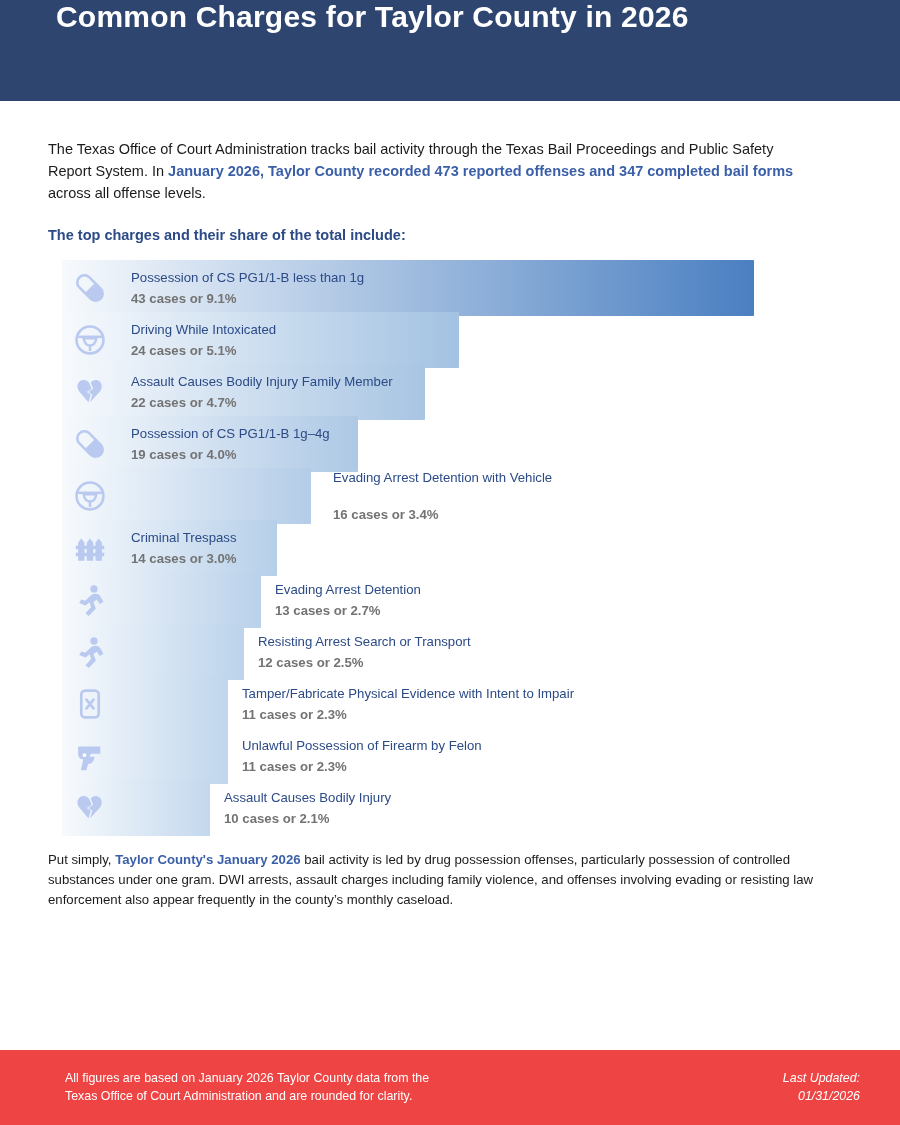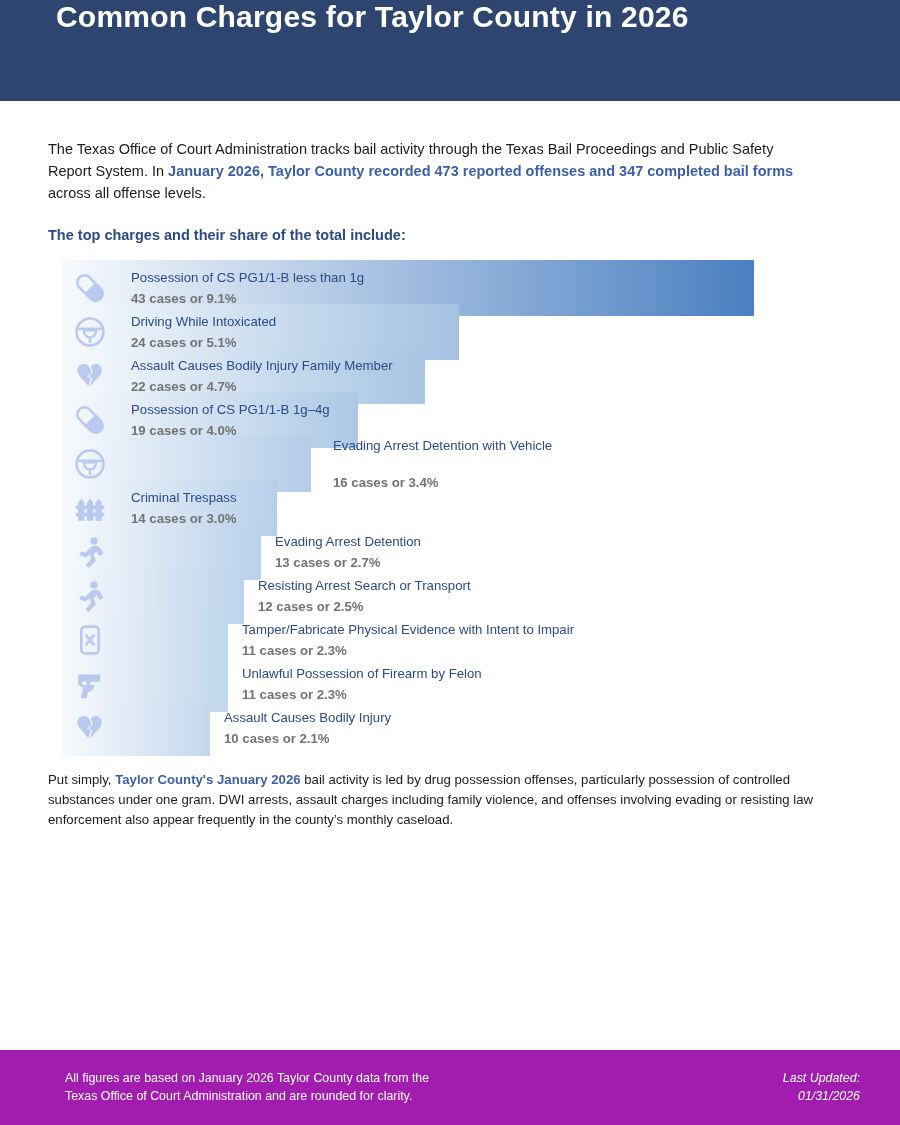--- a/index.html
+++ b/index.html
@@ -62,21 +62,21 @@
   }
 
   
   .chart {
     margin-top: 17px;
     position: relative;
   }
   .bar-row {
     position: relative;
     height: 44px;
-    margin-bottom: 0;
+    margin-bottom: 8px;
   }
   .bar {
     position: absolute;
     left: 14px;
     top: 0;
     height: 56px;
     border-radius: 1px;
   }
   .bar-icon {
     position: absolute;
@@ -125,21 +125,21 @@
     max-width: 790px;
   }
 
   
   .footer {
     position: absolute;
     left: 0;
     bottom: 0;
     width: 900px;
     height: 75px;
-    background: #a21caf;
+    background: #ef4444;
     display: flex;
     align-items: center;
     justify-content: space-between;
     padding: 0 40px 0 65px;
     box-sizing: border-box;
   }
   .footer-left {
     color: #ffffff;
     font-size: 12.4px;
     line-height: 1.45;

